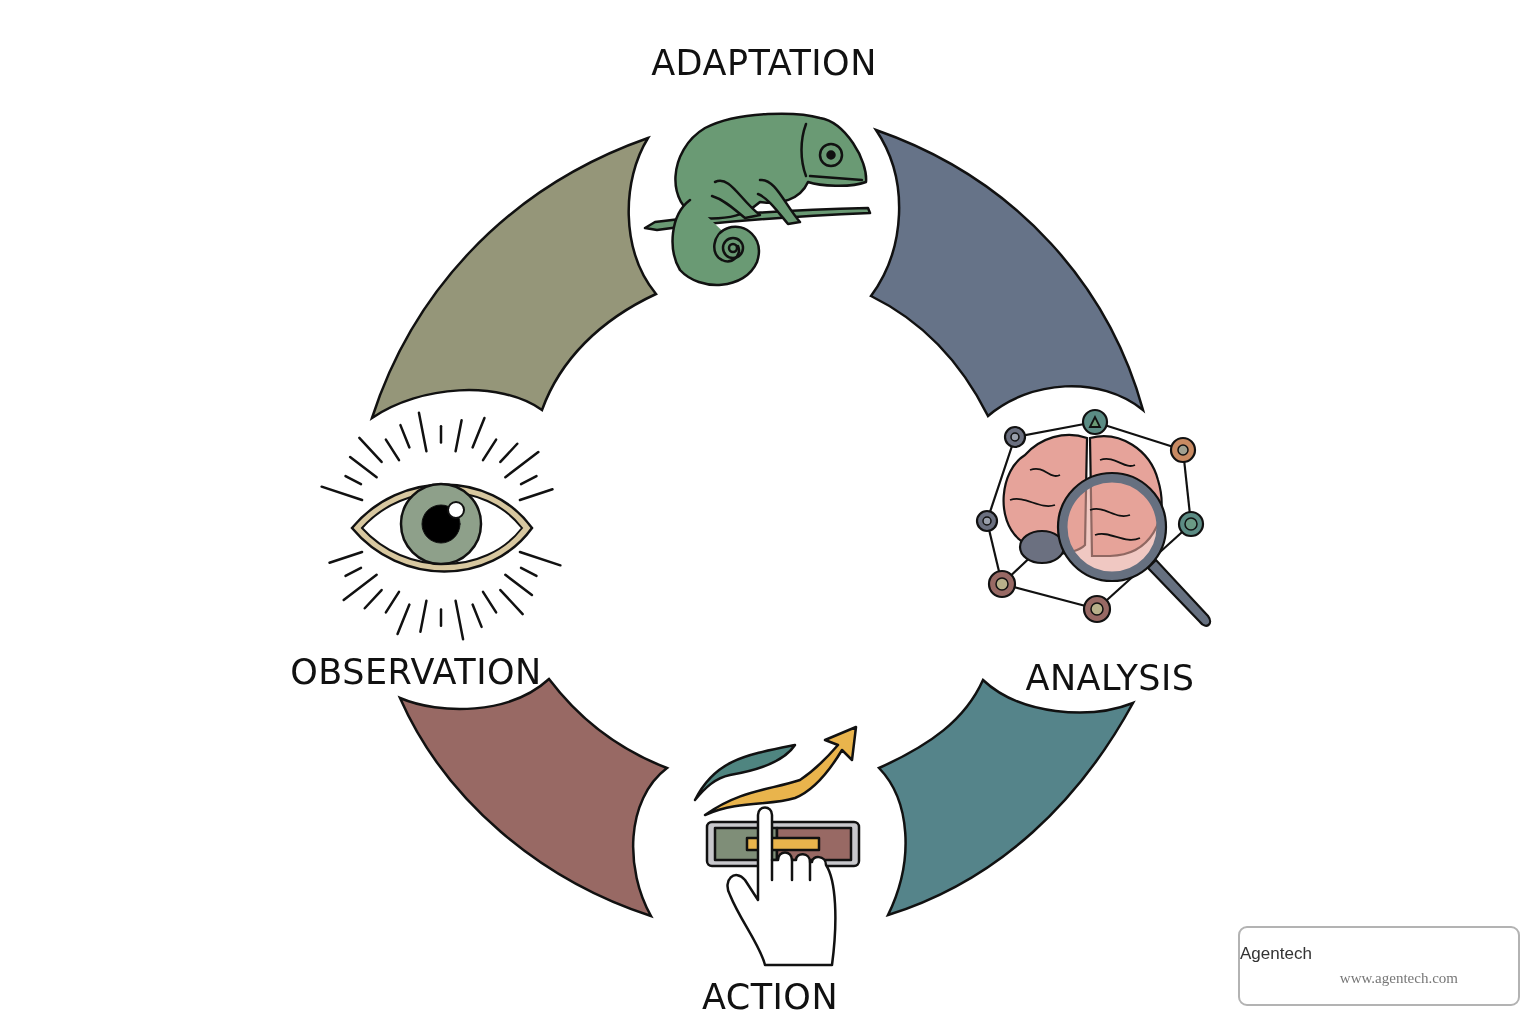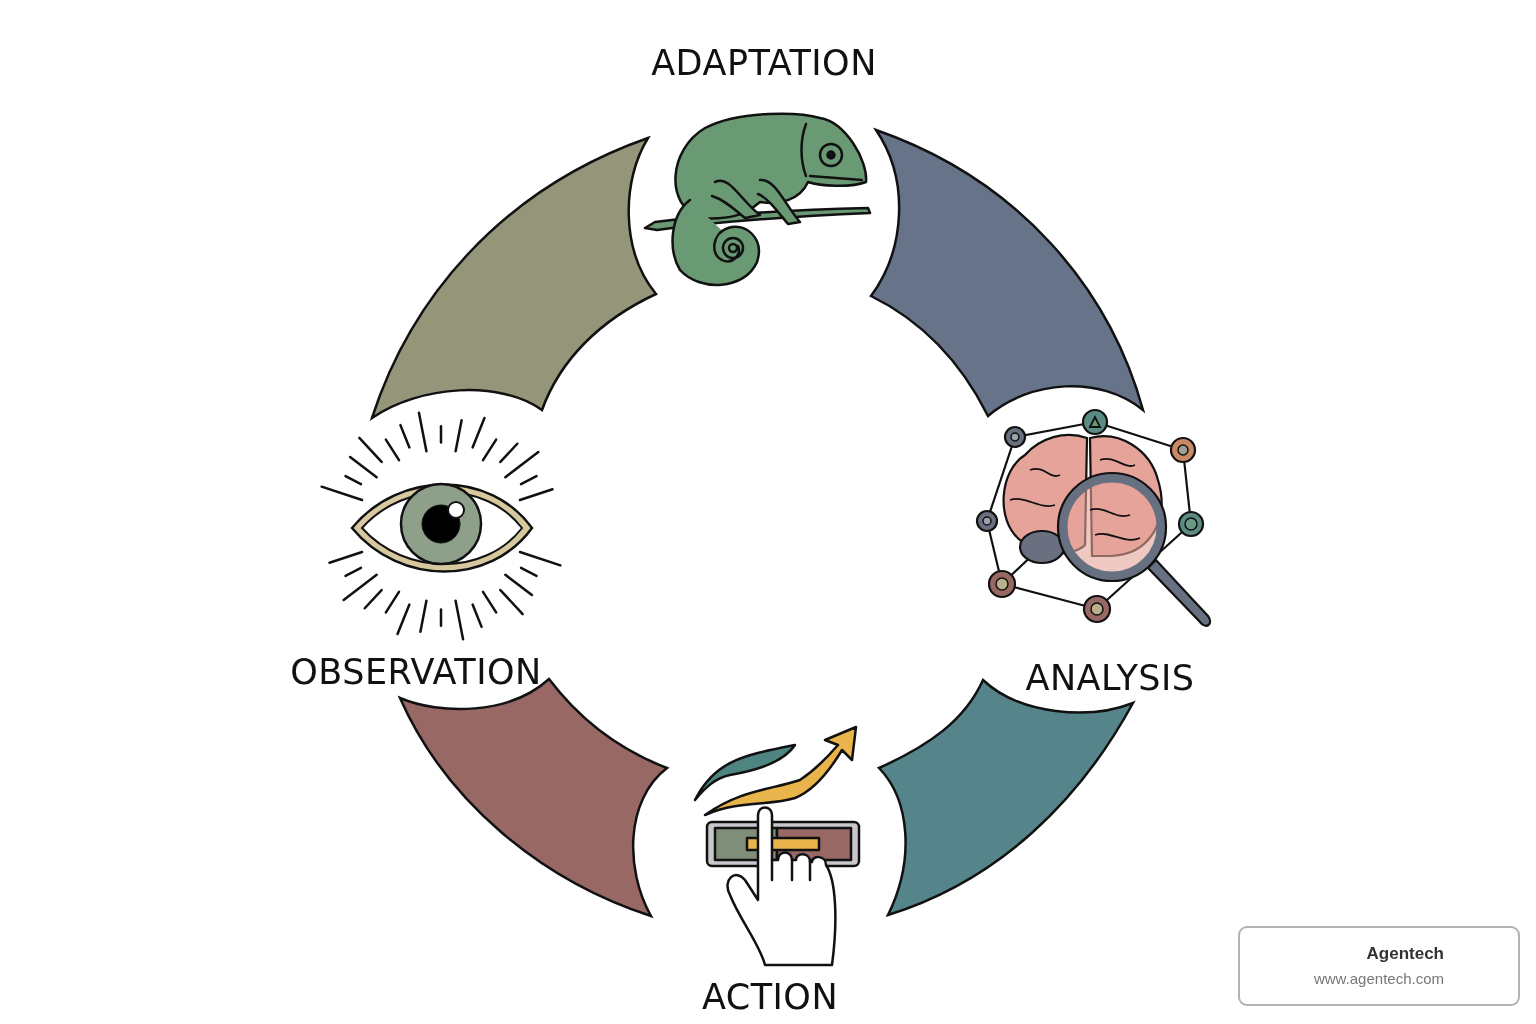--- a/index.html
+++ b/index.html
@@ -2,24 +2,24 @@
 <html><head>
 <meta charset="utf-8">
 <style>
   html, body { margin:0; padding:0; background:#ffffff; }
   body { width:1536px; height:1024px; position:relative; overflow:hidden;
          font-family:"DejaVu Sans", sans-serif; }
   #stage { position:absolute; left:0; top:0; }
   .label { font-family:"DejaVu Sans", sans-serif; font-size:35px; fill:#111; letter-spacing:0.5px; }
   .brand-card { position:absolute; left:1238px; top:926px; width:282px; height:80px;
                 border:2px solid #b3b3b3; border-radius:9px; background:#fff; box-sizing:border-box; }
-  .brand-name { position:absolute; left:0; right:74px; top:16px; text-align:right;
-                font-family:"Liberation Sans", sans-serif; font-weight:bold; font-size:17px; color:#333; }
-  .brand-url { position:absolute; left:0; right:74px; top:42px; text-align:right;
-               font-family:Liberation Sans, sans-serif; font-size:15px; color:#777; }
+  .brand-name { position:absolute; left:0; right:74px; top:16px; text-align:left;
+                font-family:"Liberation Sans", sans-serif; font-weight:normal; font-size:17px; color:#333; }
+  .brand-url { position:absolute; left:0; right:60px; top:42px; text-align:right;
+               font-family:Liberation Serif, serif; font-size:15px; color:#777; }
 </style>
 </head>
 <body>
 
 <svg id="stage" width="1536" height="1024" viewBox="0 0 1536 1024">
 
   <path id="seg-tl" d="M372,418 C410,300 500,190 648,138 C622,180 620,250 656,294 C600,320 560,360 542,410 C500,380 420,385 372,418 Z" stroke="#111" stroke-width="2.5" fill="#959679"></path>
   <path id="seg-tr" d="M876,130 C1020,180 1110,290 1143,410 C1100,375 1030,380 988,416 C960,360 920,320 871,296 C905,250 910,180 876,130 Z" stroke="#111" stroke-width="2.5" fill="#667388"></path>
   <path id="seg-br" d="M1133,703 C1080,800 1000,880 888,915 C915,860 910,800 879,768 C930,745 965,720 983,680 C1020,715 1090,720 1133,703 Z" stroke="#111" stroke-width="2.5" fill="#55848a"></path>
   <path id="seg-bl" d="M400,698 C445,800 540,880 651,916 C625,870 625,800 667,768 C620,750 580,720 549,679 C510,715 440,715 400,698 Z" stroke="#111" stroke-width="2.5" fill="#986964"></path>

